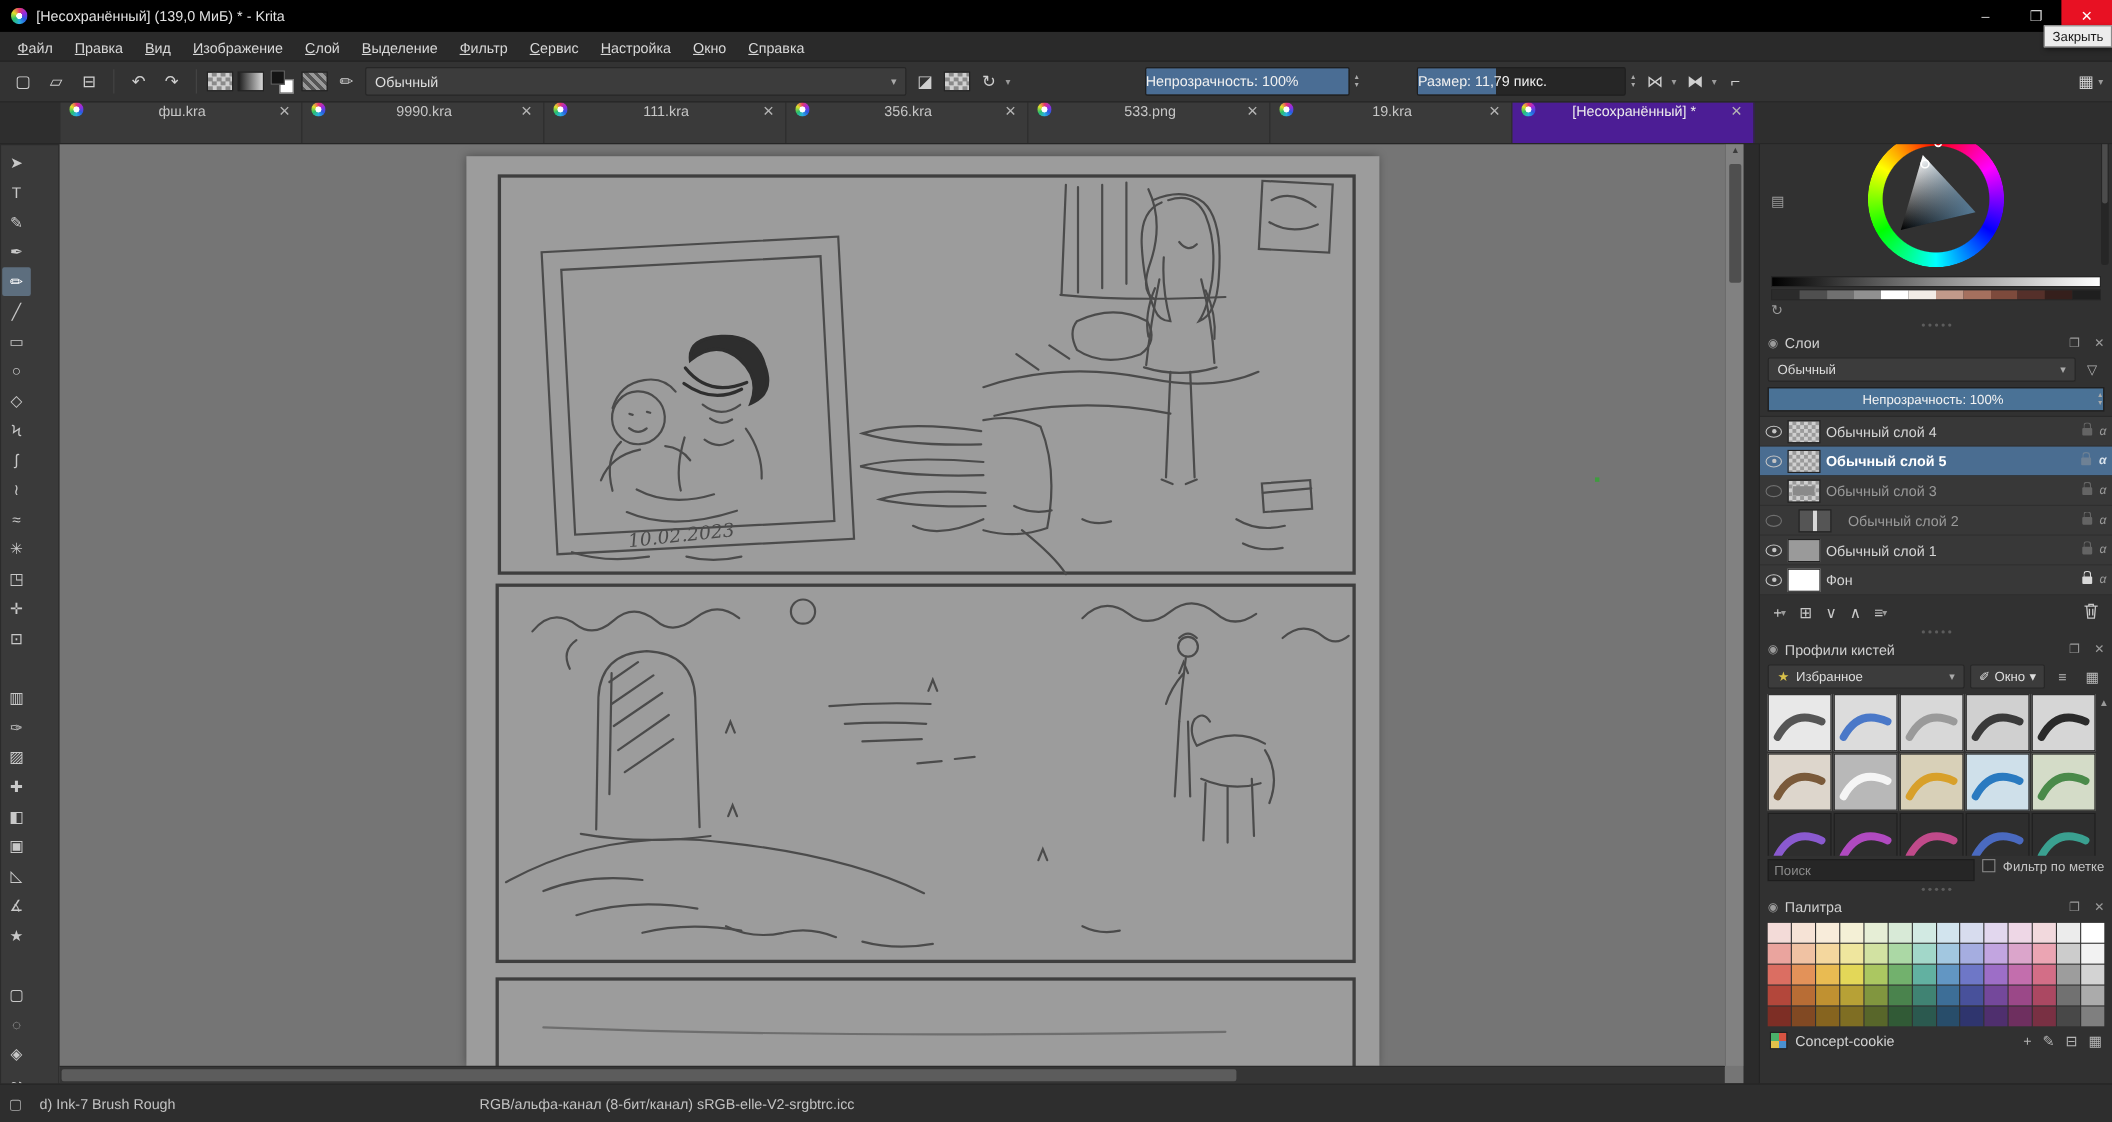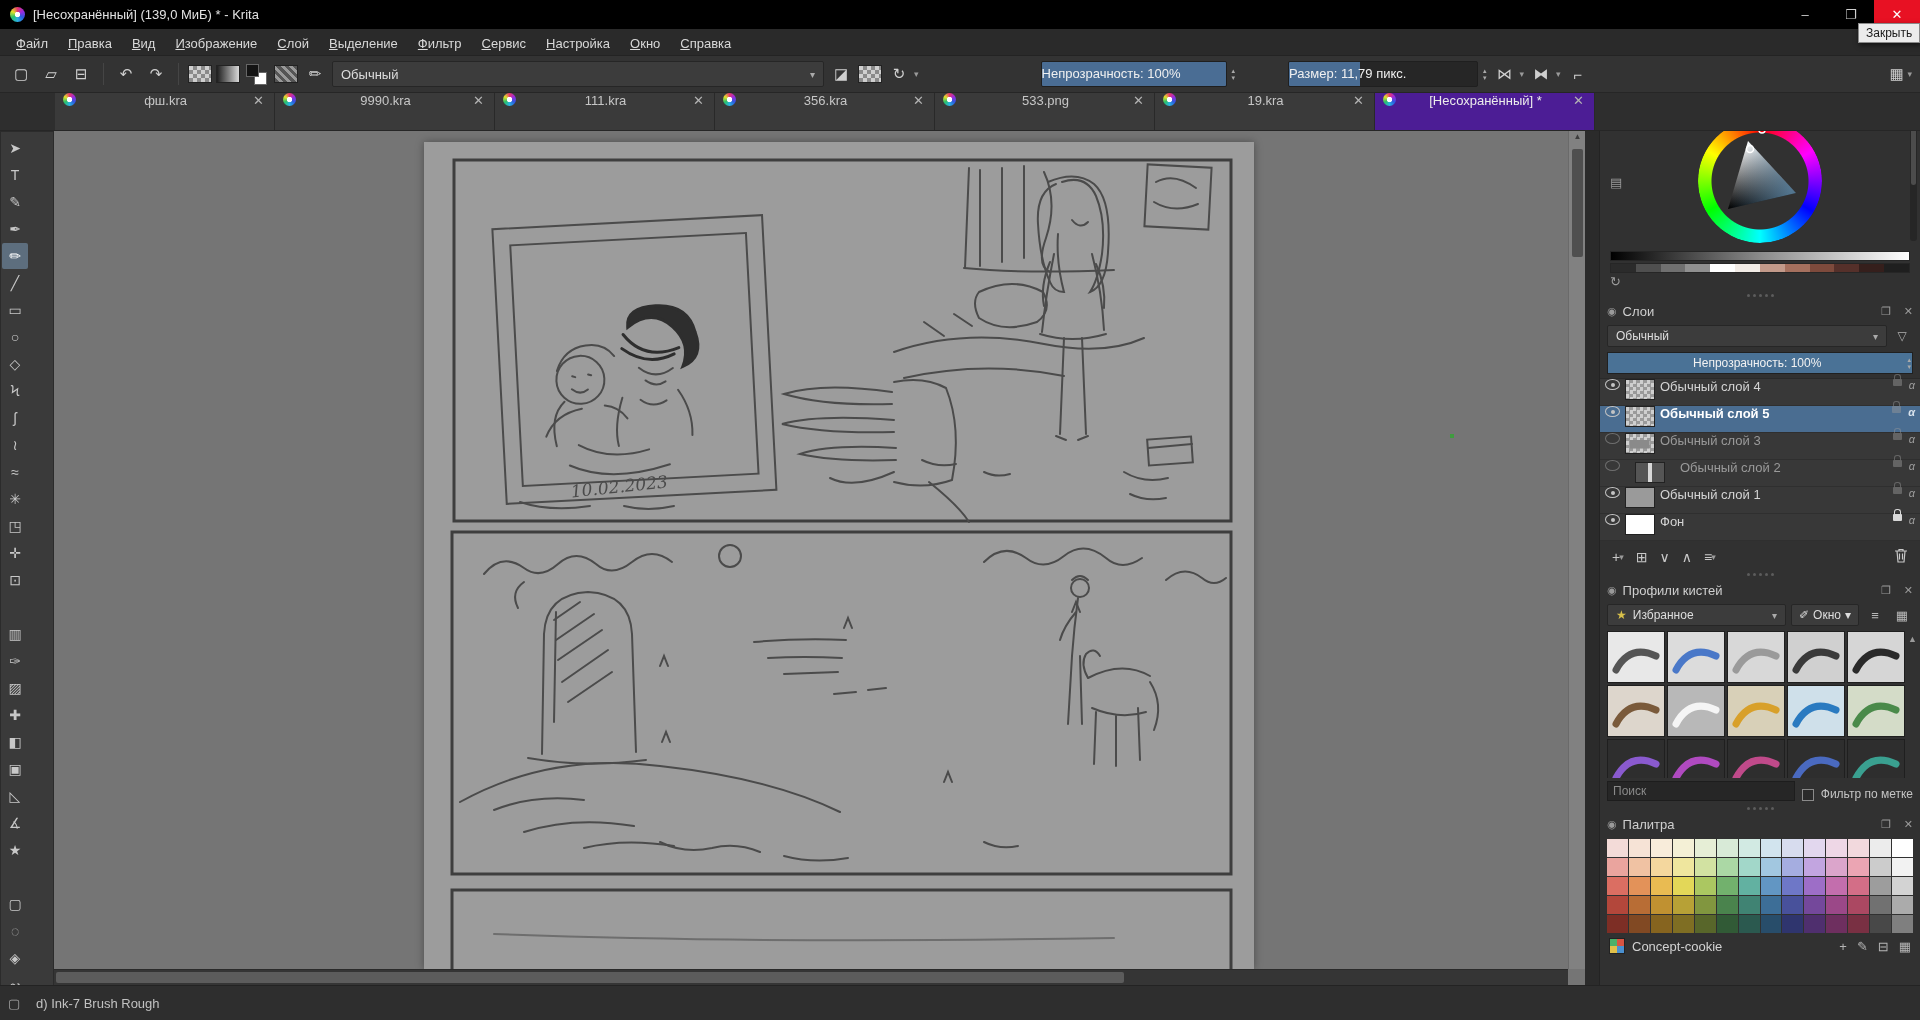--- a/index.html
+++ b/index.html
@@ -90,21 +90,21 @@
 
 .blend-row{display:flex;align-items:center;gap:4px;padding:2px 7px}
 .combo.small{flex:1;height:22px;font-size:12px}
 .funnel{width:22px;height:22px;display:flex;align-items:center;justify-content:center;color:#b0b0b0;font-size:12px}
 .op-slider{position:relative;height:22px;margin:3px 7px 4px;background:#262626;border:1px solid #202020;overflow:hidden;display:flex}
 .op-slider .fill{position:absolute;left:0;top:0;bottom:0;background:#4a7296}
 .op-slider .s-label{position:relative;z-index:2;flex:1;text-align:center;line-height:20px;font-size:12px;color:#f2f2f2}
 .op-slider .spin{position:relative;z-index:2}
 
 .layer-list{border-top:1px solid #2a2a2a}
-.lrow{height:27px;display:flex;align-items:flex-start;gap:5px;padding:0 5px;background:#383838;border-bottom:1px solid #2f2f2f;font-size:13px;color:#d4d4d4}
+.lrow{height:27px;display:flex;align-items:center;gap:5px;padding:0 5px;background:#383838;border-bottom:1px solid #2f2f2f;font-size:13px;color:#d4d4d4}
 .lrow.selected{background:#4a6d91;color:#fff;font-weight:bold}
 .lrow.hidden-layer{color:#9a9a9a}
 .eye{width:15px;height:11px;border:1.5px solid #c4c4c4;border-radius:50%;position:relative;flex:none;display:inline-block}
 .eye::after{content:"";position:absolute;left:50%;top:50%;transform:translate(-50%,-50%);width:4px;height:4px;background:#c4c4c4;border-radius:50%}
 .eye.off{border-color:#6f6f6f}
 .eye.off::after{display:none}
 .lthumb{width:30px;height:21px;border:1px solid #222;flex:none;background:#777}
 .lthumb.checker{background:repeating-conic-gradient(#9a9a9a 0 25%,#cfcfcf 0 50%) 0 0/7px 7px}
 .lthumb.graybox{background:linear-gradient(#8a8a8a,#8a8a8a) 50% 55%/70% 45% no-repeat,repeating-conic-gradient(#9a9a9a 0 25%,#cfcfcf 0 50%) 0 0/7px 7px}
 .lthumb.strip{background:linear-gradient(90deg,#555 42%,#d8d8d8 42% 58%,#555 58%)}
@@ -119,21 +119,21 @@
 .lt-btn{display:flex;align-items:center;gap:1px}
 .trash{margin-left:auto}
 
 .tag-row{display:flex;align-items:center;gap:5px;padding:2px 7px}
 .tag-btn{height:22px;display:flex;align-items:center;gap:4px;background:#3c3c3c;border:1px solid #262626;border-radius:2px;padding:0 7px;font-size:12px;color:#ddd}
 .sq-btn{width:22px;height:22px;display:flex;align-items:center;justify-content:center;color:#b8b8b8;font-size:13px}
 .brush-wrap{position:relative}
 .grid-scroll{position:absolute;right:3px;top:6px;font-size:9px;color:#9a9a9a}
 .brush-grid{display:flex;flex-wrap:wrap;gap:2px;padding:3px 7px;height:150px;overflow:hidden}
 .preset{width:58px;height:52px;border:1px solid #1f1f1f;flex:none}
-.search-row{display:flex;align-items:flex-end;gap:7px;padding:3px 7px}
+.search-row{display:flex;align-items:flex-start;gap:7px;padding:3px 7px}
 .search-input{flex:1;height:20px;background:#262626;border:1px solid #1d1d1d;color:#bbb;font-size:12px;padding:0 5px;font-family:"Liberation Sans",sans-serif}
 .search-input::placeholder{color:#8a8a8a}
 .checkbox{width:12px;height:12px;border:1px solid #8a8a8a;background:#2a2a2a;flex:none}
 .filter-label{font-size:12px;color:#c4c4c4;white-space:nowrap}
 
 .pal-grid{display:grid;grid-template-columns:repeat(14,1fr);gap:1px;padding:3px 7px;height:97px}
 .swatch{height:18px}
 .pal-row{display:flex;align-items:center;gap:7px;padding:3px 9px;font-size:13px;color:#d2d2d2;height:26px}
 .pal-chip{width:16px;height:16px;border:1px solid #222;background:#d75442;flex:none}
 .pal-multi{width:16px;height:16px;border:1px solid #222;flex:none;background:conic-gradient(#d75442 0 25%,#4a90d0 0 50%,#e0c04a 0 75%,#4ab06a 0)}
@@ -705,13 +705,14 @@
       <span>✎</span>
       <span>⊟</span>
       <span>▦</span>
     </span>
   </div>
 </div>
 
 <div class="statusbar">
   <span class="sb-abs sb-icon">▢</span>
   <span class="sb-abs sb-brush">d) Ink-7 Brush Rough</span>
+  <span class="sb-abs sb-profile">RGB/альфа-канал (8-бит/канал)  sRGB-elle-V2-srgbtrc.icc</span>
 </div>
 
 </body></html>

